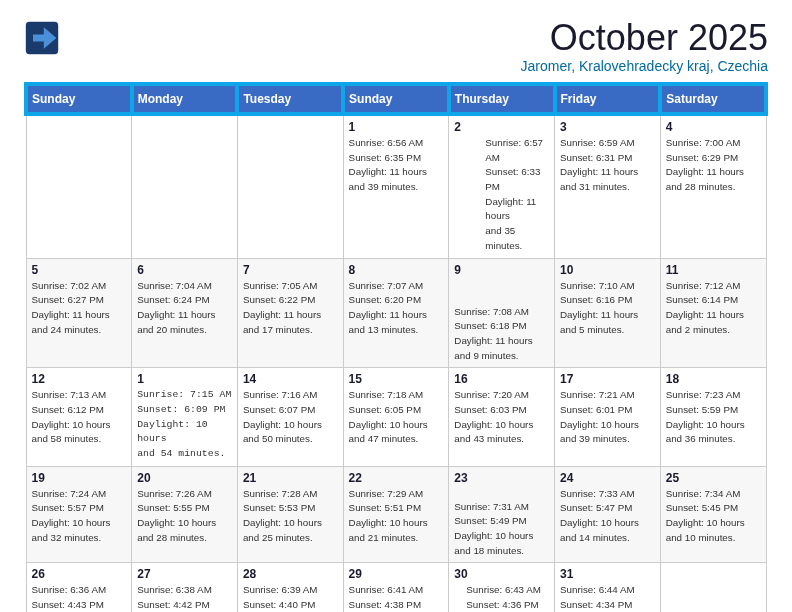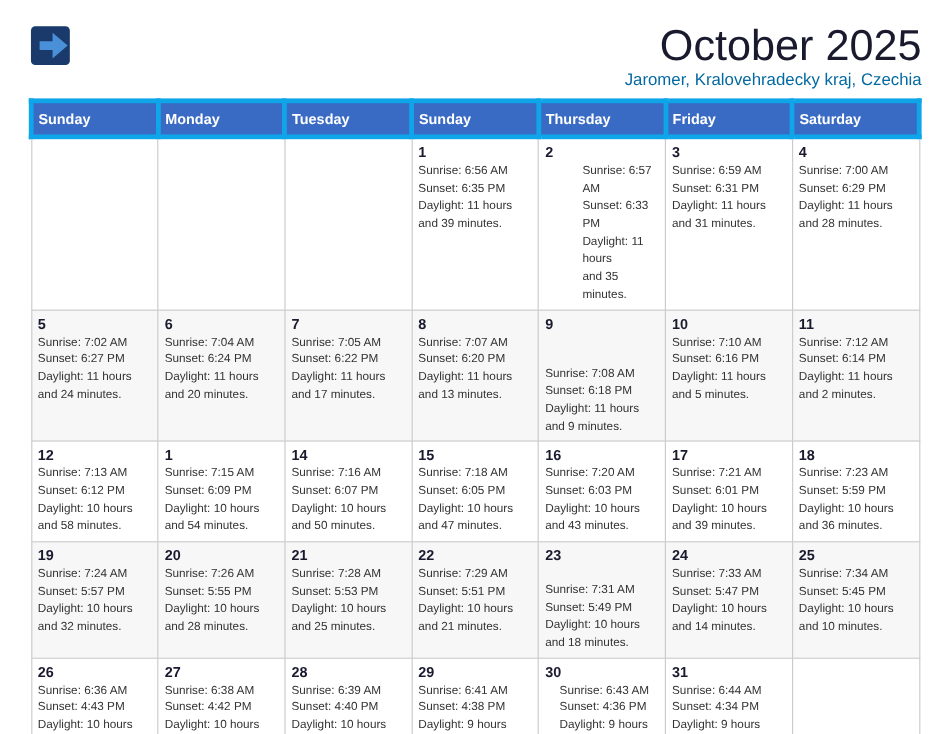--- a/index.html
+++ b/index.html
@@ -203,21 +203,21 @@
       <tr>
         <td>
           <span class="day-number">12</span>
           <div class="day-info" style="white-space: pre-line;">Sunrise: 7:13 AM
 Sunset: 6:12 PM
 Daylight: 10 hours
 and 58 minutes.</div>
         </td>
         <td>
           <span class="day-number">1</span>
-          <div class="day-info" style="white-space: pre-line;">Sunrise: 7:15 AM
+          <div class="day-info" style="white-space: pre-line; font-family: Liberation Mono, monospace;">Sunrise: 7:15 AM
 Sunset: 6:09 PM
 Daylight: 10 hours
 and 54 minutes.</div>
         </td>
         <td>
           <span class="day-number">14</span>
           <div class="day-info" style="white-space: pre-line;">Sunrise: 7:16 AM
 Sunset: 6:07 PM
 Daylight: 10 hours
 and 50 minutes.</div>

